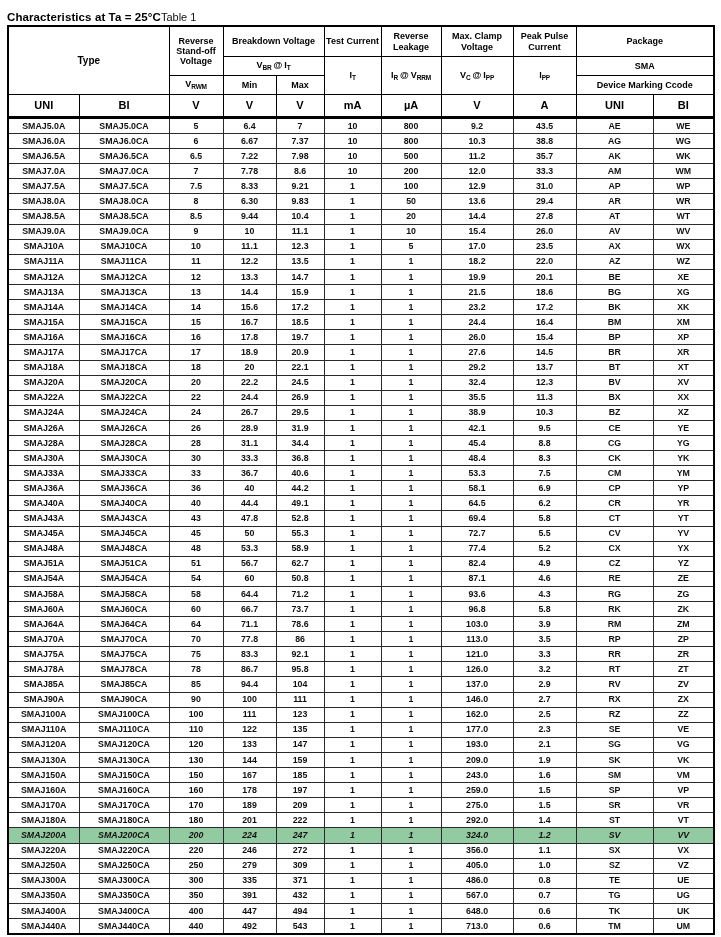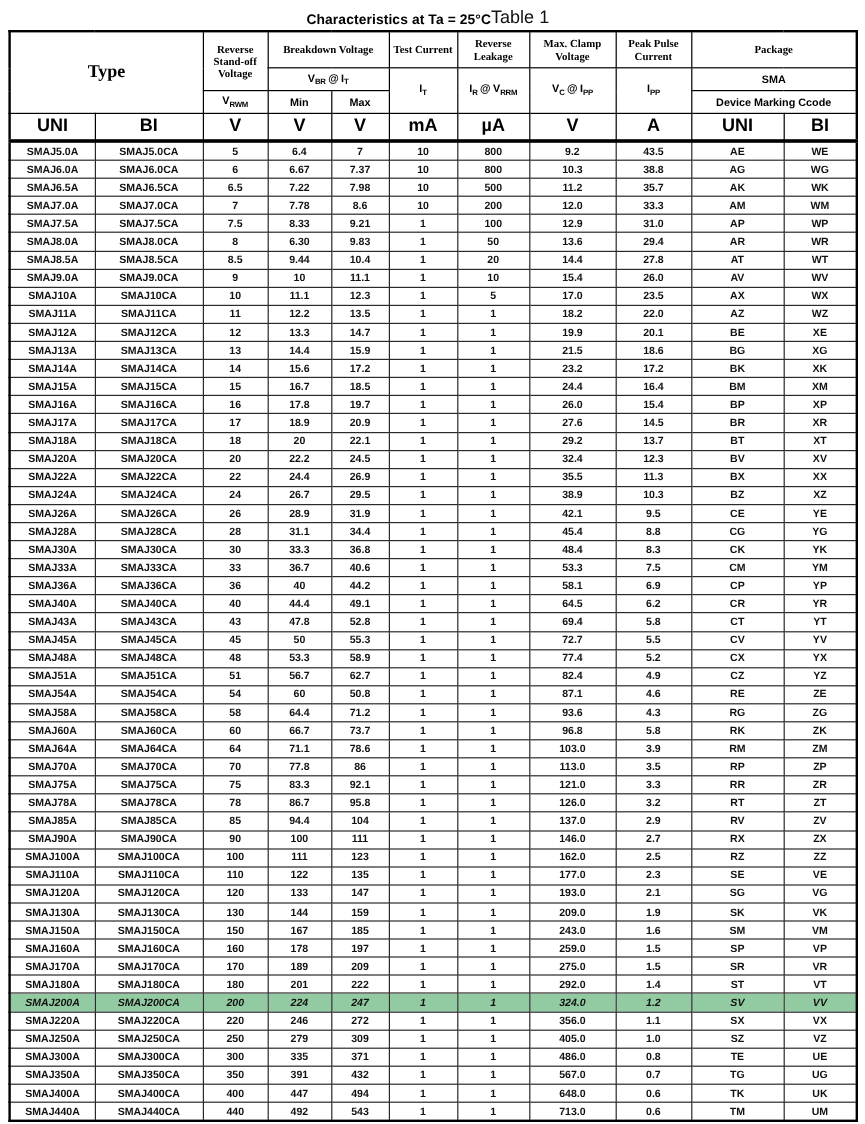--- a/index.html
+++ b/index.html
@@ -3,42 +3,42 @@
 <meta charset="utf-8">
 <style>
   html,body{margin:0;padding:0;}
   body{
     width:721px;height:937px;background:#ffffff;color:#000;
     font-family:"Liberation Sans", sans-serif;
     -webkit-font-smoothing:antialiased;
     overflow:hidden;
   }
   .page{position:relative;padding:4px 7px 0 7px;width:707px;}
-  .caption-bar{display:flex;justify-content:center;align-items:flex-end;height:19px;margin-bottom:2px;}
+  .caption-bar{display:flex;justify-content:flex-start;align-items:flex-end;height:19px;margin-bottom:2px;}
   .doc-title{font-size:11.5px;font-weight:bold;letter-spacing:0.1px;}
-  .table-label{font-size:15px;font-weight:normal;color:#111;padding-right:8px;}
+  .table-label{font-size:11px;font-weight:normal;color:#111;padding-right:8px;}
   table.spec{
     border-collapse:collapse;table-layout:fixed;width:706px;
     border:2px solid #000;
   }
   .spec th,.spec td{
     border:1px solid #2a2a2a;
     text-align:center;vertical-align:middle;
     padding:0;overflow:hidden;white-space:nowrap;
   }
   .spec thead th{
     font-size:9px;font-weight:bold;line-height:1.12;
     white-space:normal;border-color:#000;
   }
-  .spec thead tr.h-r1 th{height:29px;font-family:Liberation Serif, serif;}
+  .spec thead tr.h-r1 th{height:29px;}
   .spec thead tr.h-r2 th{height:18px;}
   .spec thead tr.h-r3 th{height:18px;}
-  .spec thead tr.h-r4 th{height:21px;font-size:15px;}
+  .spec thead tr.h-r4 th{height:21px;font-size:11px;}
   .spec thead{border-bottom:3px solid #000;}
-  .spec thead th.type-cell{font-size:15px;}
+  .spec thead th.type-cell{font-size:10px;}
   .spec tbody td{
     height:14.1px;font-size:8.8px;font-weight:bold;line-height:1;color:#111;
   }
   .spec tbody tr.hl td{background:#92cba1;font-style:italic;}
   sub{font-size:6.5px;font-weight:bold;vertical-align:-2px;letter-spacing:-0.2px;}
   .at{margin:0 2px;}
   .sym{font-size:9px;font-weight:bold;}
 </style>
 </head>
 <body>

